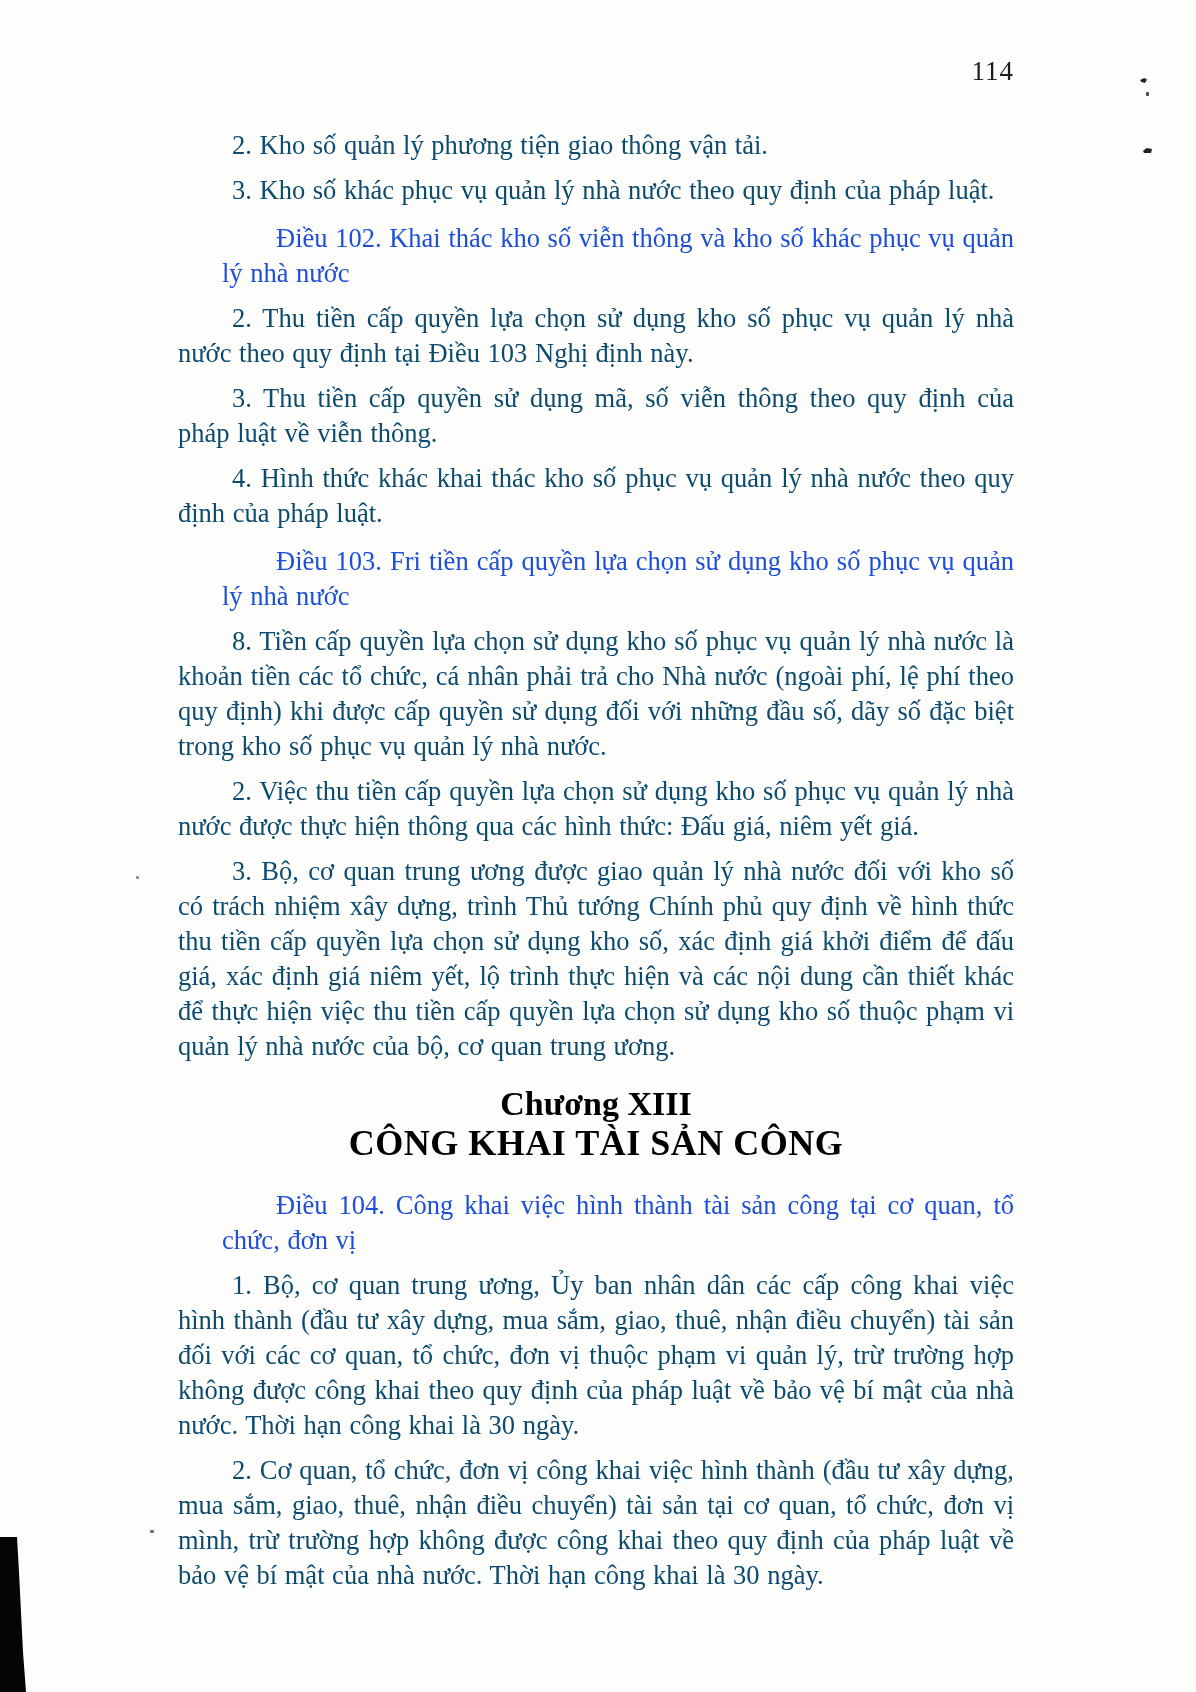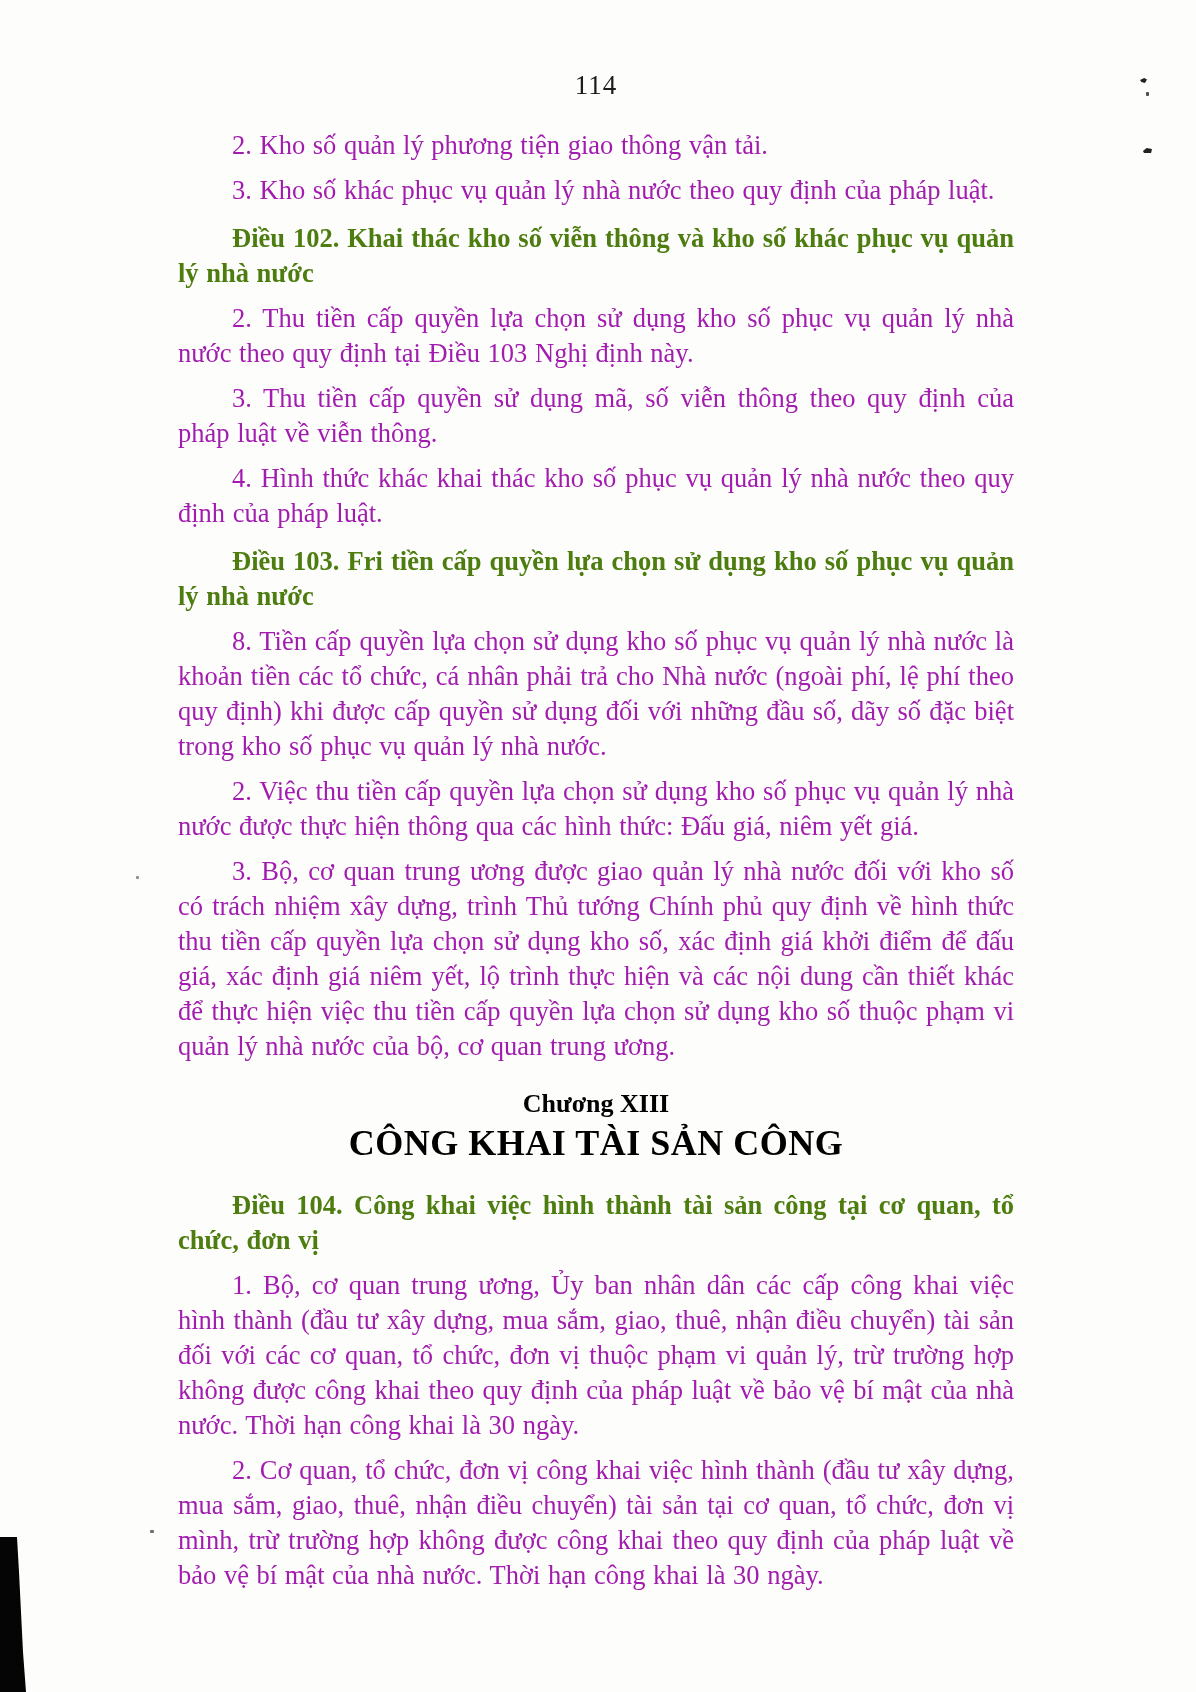--- a/index.html
+++ b/index.html
@@ -11,55 +11,55 @@
     position:relative;
     width:1196px; height:1692px;
     margin:0 auto;
     background:#fdfdfc;
     color:#161616;
     overflow:hidden;
   }
   .page-number {
     position:absolute;
     top:56px; left:178px; width:836px;
-    text-align:center;
+    text-align:right;
     font-size:27px;
     letter-spacing:1px;
     color:#1c1c1c;
-    margin-top:14px;
   }
   .text-block {
     position:absolute;
     top:128px; left:178px;
     width:836px;
   }
   .para {
     font-size:26.5px;
     line-height:35px;
     text-align:justify;
     text-indent:54px;
     margin:10px 0 0 0;
-    color:#a21caf;
+    color:#0c4a6e;
     word-spacing:1px;
   }
   .para:first-child { margin-top:0; }
   .article-heading {
-    font-weight:bold;
-    color:#4d7c0f;
+    font-weight:normal;
+    color:#1d4ed8;
     margin-top:13px;
+    margin-left:44px;
   }
   .chapter {
     text-align:center;
     font-weight:bold;
     color:#000;
     margin-top:22px;
     margin-bottom:4px;
   }
   .chapter-line1 {
-    font-size:26px;
+    font-size:34px;
     line-height:36px;
   }
   .chapter-line2 {
     font-size:36px;
     line-height:42px;
     letter-spacing:0.5px;
   }
   .article-heading.after-chapter { margin-top:24px; }
 
   

